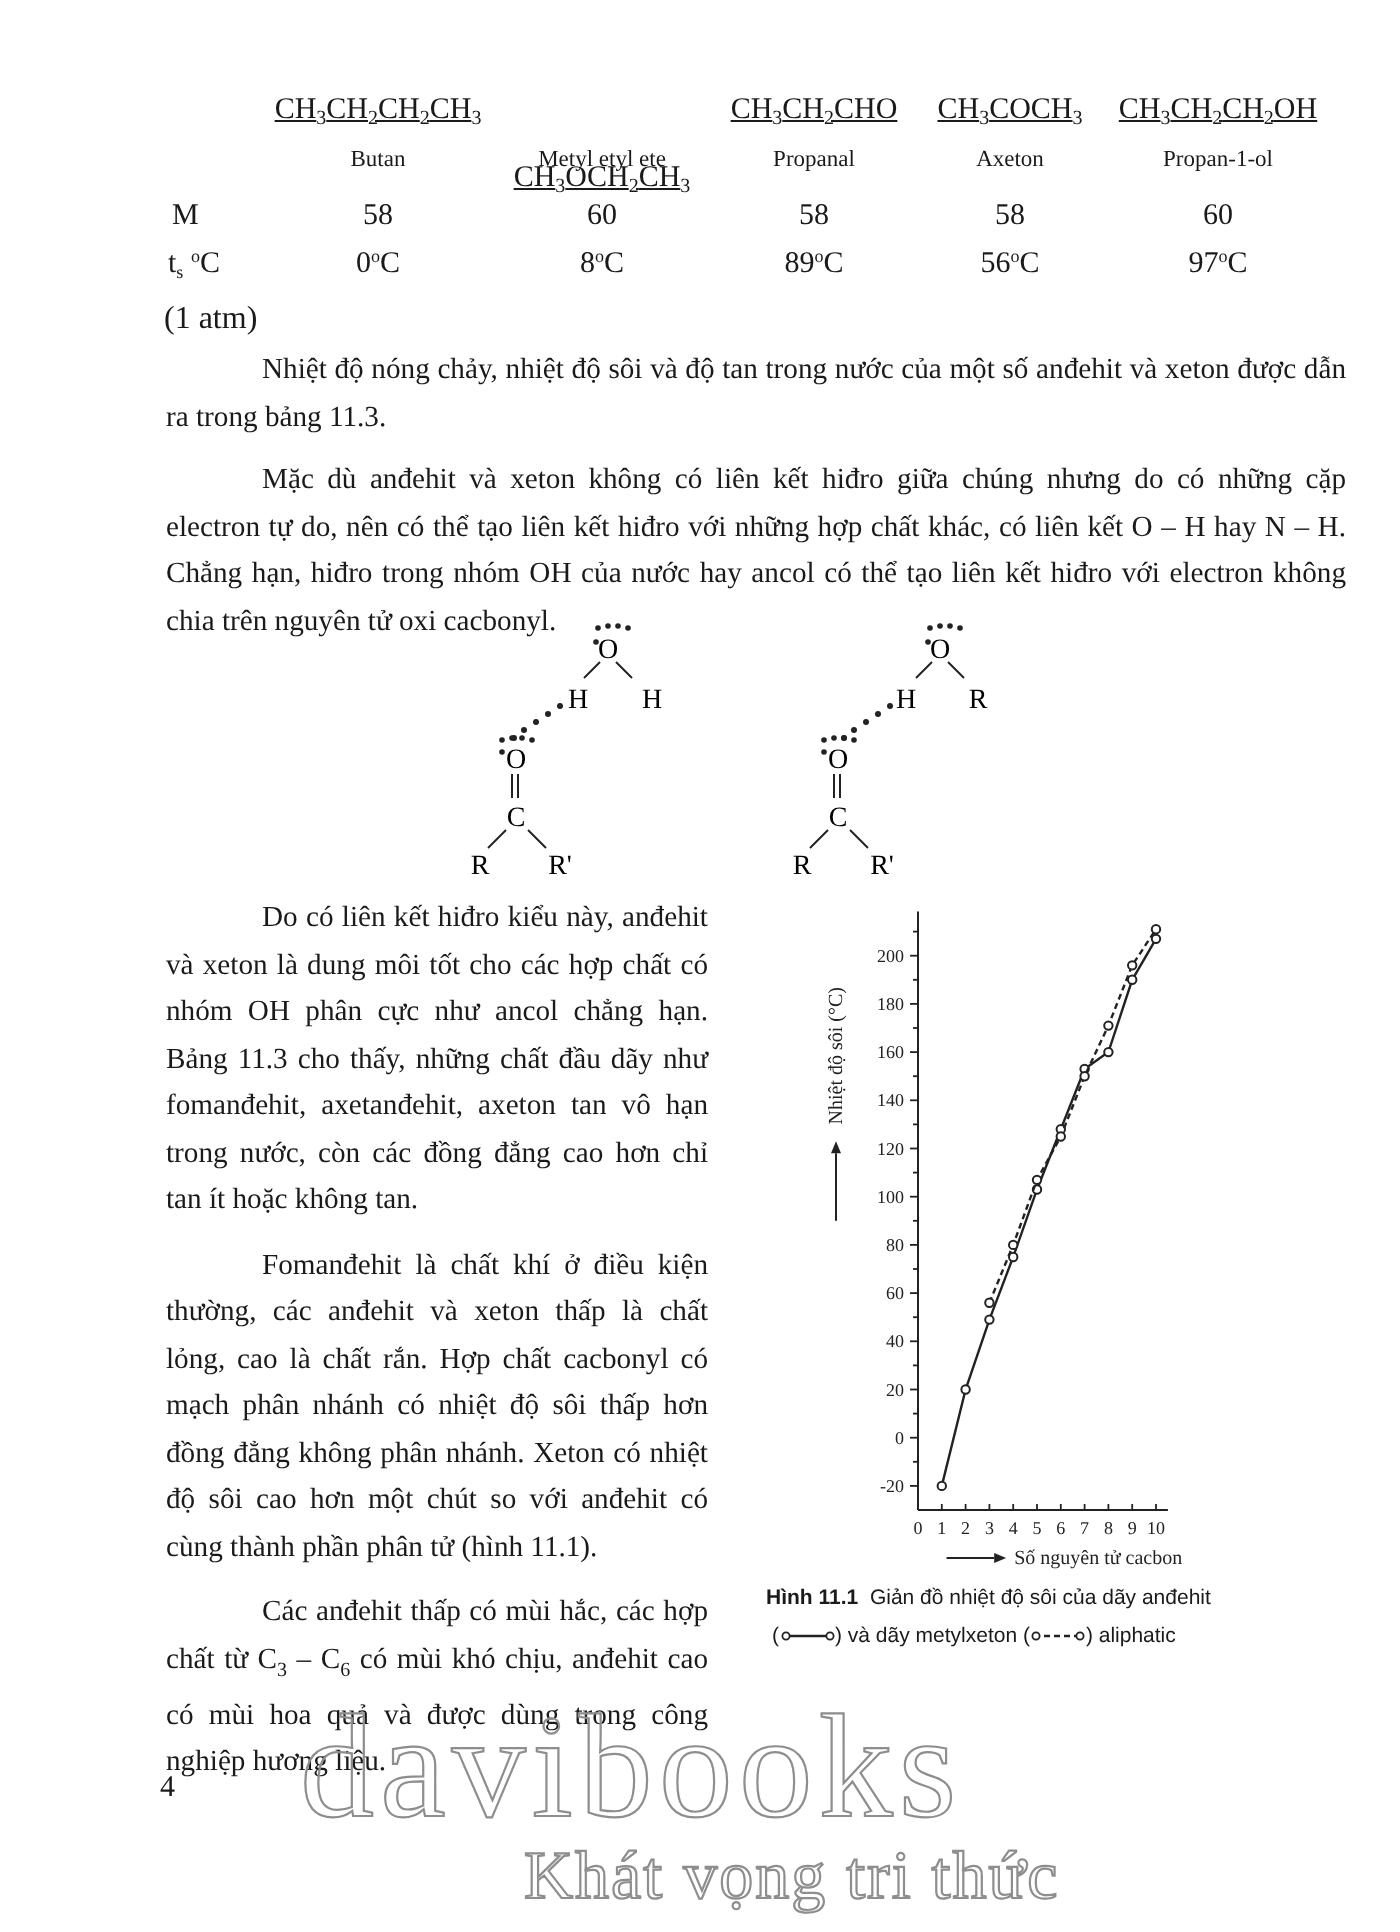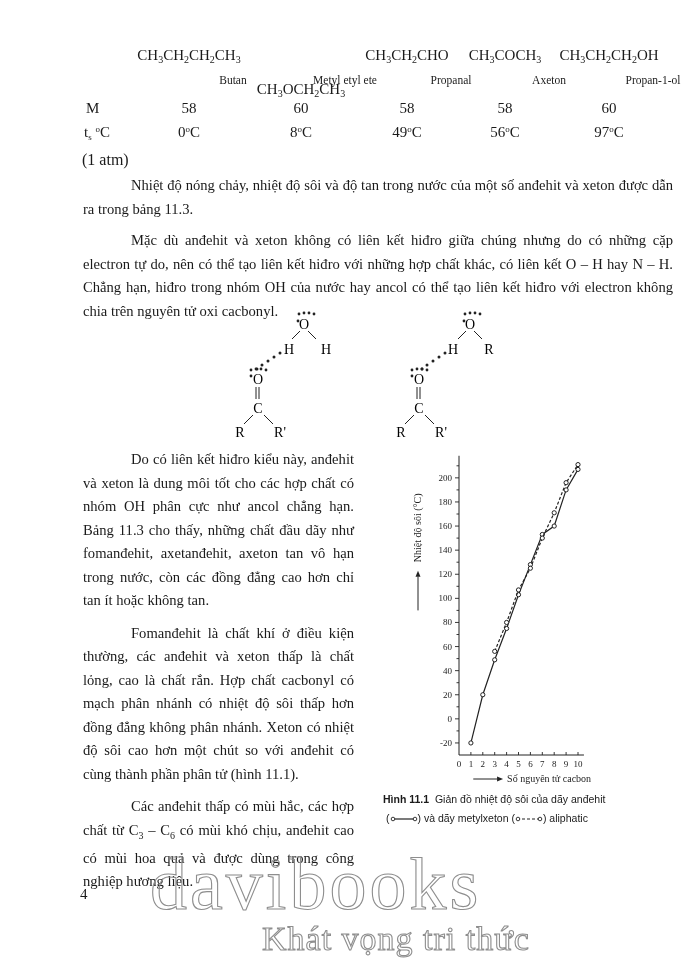--- a/index.html
+++ b/index.html
@@ -1,21 +1,21 @@
 <!DOCTYPE html>
 <html><head>
 <meta charset="utf-8">
 <style>
   html, body { margin: 0; padding: 0; background: #ffffff; }
   body { width: 700px; height: 966px; position: relative; overflow: hidden;
          font-family: "Liberation Serif", "DejaVu Serif", serif; color: #1a1a1a; }
   .abs { position: absolute; }
-  .formula { font-size: 15px; white-space: nowrap; }
+  .formula { font-size: 15px; white-space: nowrap; text-decoration: underline; }
   .formula sub { font-size: 10px; vertical-align: -3px; line-height: 0; }
-  .name { font-size: 11.5px; white-space: nowrap; text-align: center; margin-left: 44px; }
+  .name { font-size: 11.5px; white-space: nowrap; text-align: center; }
   .val { font-size: 15px; white-space: nowrap; text-align: left; }
   .val sup, .rowlab sup { font-size: 9px; vertical-align: 5px; line-height: 0; }
   .rowlab { font-size: 15px; white-space: nowrap; }
   .rowlab sub { font-size: 9px; vertical-align: -3px; line-height: 0; }
   .small { font-size: 16px; }
   p.para { margin: 0; font-size: 14.6px; line-height: 23.5px; text-align: justify; }
   .indent { text-indent: 48px; }
   .chem { font-family: "Liberation Serif", serif; font-size: 14px; }
   .caption { font-family: "Liberation Sans", "DejaVu Sans", sans-serif; font-size: 10.5px; line-height: 19px; }
   .caption b { font-weight: bold; }
@@ -49,21 +49,21 @@
   <div id="m-row">
       <div class="abs val" style="top: 100px; left: 189px; transform: translateX(-50%);">58</div>
       <div class="abs val" style="top: 100px; left: 301px; transform: translateX(-50%);">60</div>
       <div class="abs val" style="top: 100px; left: 407px; transform: translateX(-50%);">58</div>
       <div class="abs val" style="top: 100px; left: 505px; transform: translateX(-50%);">58</div>
       <div class="abs val" style="top: 100px; left: 609px; transform: translateX(-50%);">60</div>
     </div>
   <div id="ts-row">
       <div class="abs val" style="top: 124px; left: 189px; transform: translateX(-50%);"><span>0</span><sup>o</sup><span>C</span></div>
       <div class="abs val" style="top: 124px; left: 301px; transform: translateX(-50%);"><span>8</span><sup>o</sup><span>C</span></div>
-      <div class="abs val" style="top: 124px; left: 407px; transform: translateX(-50%);"><span>49</span><sup>o</sup><span>C</span></div>
+      <div class="abs val" style="top: 124px; left: 407px; transform: translateX(-50%);"><span>89</span><sup>o</sup><span>C</span></div>
       <div class="abs val" style="top: 124px; left: 505px; transform: translateX(-50%);"><span>56</span><sup>o</sup><span>C</span></div>
       <div class="abs val" style="top: 124px; left: 609px; transform: translateX(-50%);"><span>97</span><sup>o</sup><span>C</span></div>
     </div>
 </div>
 
 <div class="abs" style="left:83px; top:174px; width:590px;">
   <p class="para indent">Nhiệt độ nóng chảy, nhiệt độ sôi và độ tan trong nước của một số anđehit và xeton được dẫn ra trong bảng 11.3.</p>
   <p class="para indent" style="margin-top:8px;">Mặc dù anđehit và xeton không có liên kết hiđro giữa chúng nhưng do có những cặp electron tự do, nên có thể tạo liên kết hiđro với những hợp chất khác, có liên kết O – H hay N – H. Chẳng hạn, hiđro trong nhóm OH của nước hay ancol có thể tạo liên kết hiđro với electron không chia trên nguyên tử oxi cacbonyl.</p>
 </div>
 

